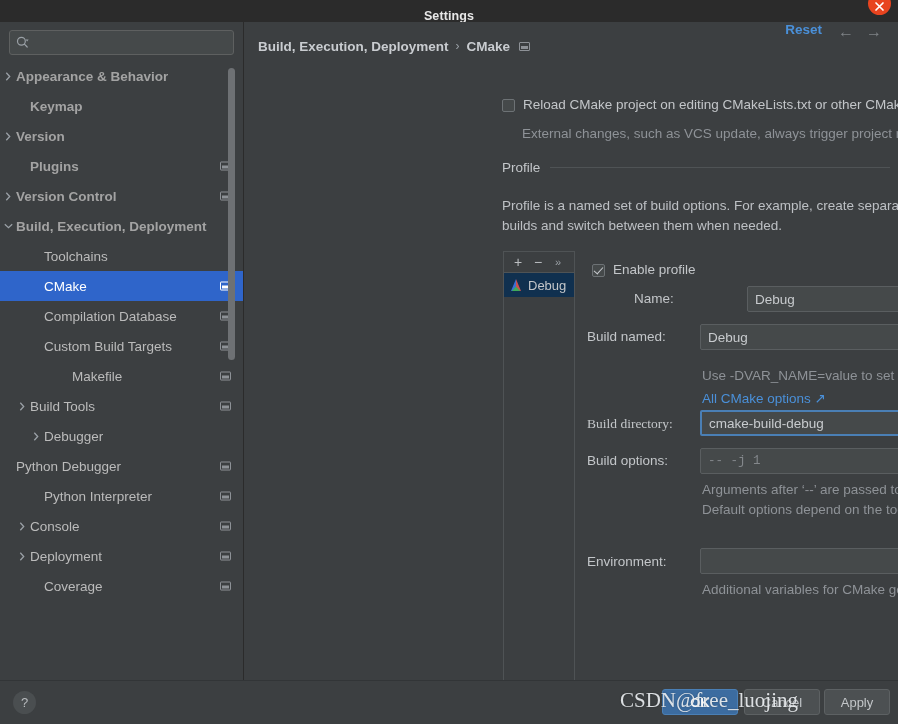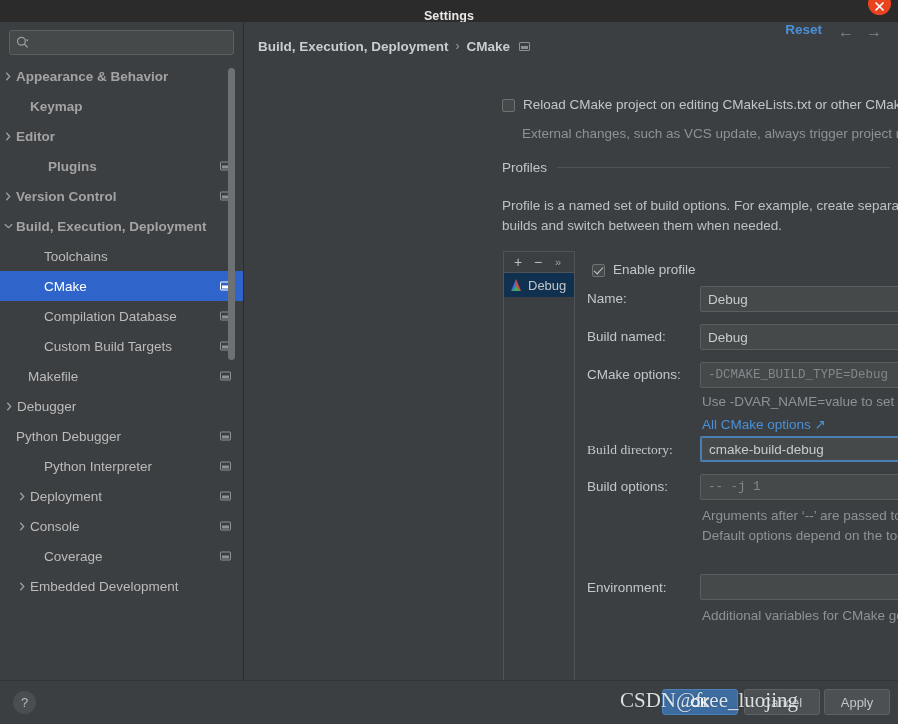--- a/index.html
+++ b/index.html
@@ -302,23 +302,23 @@
           <div class="tree-item bold" style="padding-left: 14px;">
             <span class="tw"></span>
             <span class="tree-label">Keymap</span>
           </div>
           <div class="tree-item bold">
             <span class="tw">
               <svg width="6" height="9" viewBox="0 0 6 9">
                 <path d="M1.3 0.8 L4.7 4.5 L1.3 8.2" fill="none" stroke="#9aa0a6" stroke-width="1.3"></path>
               </svg>
             </span>
-            <span class="tree-label">Editor</span>
-          </div>
-          <div class="tree-item bold" style="padding-left: 14px; margin-left: 18px;">
+            <span class="tree-label">Version</span>
+          </div>
+          <div class="tree-item bold" style="padding-left: 14px;">
             <span class="tw"></span>
             <span class="tree-label">Plugins</span>
             <span class="mod-badge"></span>
           </div>
           <div class="tree-item bold">
             <span class="tw">
               <svg width="6" height="9" viewBox="0 0 6 9">
                 <path d="M1.3 0.8 L4.7 4.5 L1.3 8.2" fill="none" stroke="#9aa0a6" stroke-width="1.3"></path>
               </svg>
             </span>
@@ -345,26 +345,35 @@
           <div class="tree-item" style="padding-left: 28px;">
             <span class="tw"></span>
             <span class="tree-label">Compilation Database</span>
             <span class="mod-badge"></span>
           </div>
           <div class="tree-item" style="padding-left: 28px;">
             <span class="tw"></span>
             <span class="tree-label">Custom Build Targets</span>
             <span class="mod-badge"></span>
           </div>
-          <div class="tree-item" style="padding-left: 12px;">
+          <div class="tree-item" style="padding-left: 12px; margin-left: 44px;">
             <span class="tw"></span>
             <span class="tree-label">Makefile</span>
             <span class="mod-badge"></span>
           </div>
-          <div class="tree-item" style="padding-left: 1px;">
+          <div class="tree-item" style="padding-left: 14px;">
+            <span class="tw">
+              <svg width="6" height="9" viewBox="0 0 6 9">
+                <path d="M1.3 0.8 L4.7 4.5 L1.3 8.2" fill="none" stroke="#9aa0a6" stroke-width="1.3"></path>
+              </svg>
+            </span>
+            <span class="tree-label">Build Tools</span>
+            <span class="mod-badge"></span>
+          </div>
+          <div class="tree-item" style="padding-left: 28px;">
             <span class="tw">
               <svg width="6" height="9" viewBox="0 0 6 9">
                 <path d="M1.3 0.8 L4.7 4.5 L1.3 8.2" fill="none" stroke="#9aa0a6" stroke-width="1.3"></path>
               </svg>
             </span>
             <span class="tree-label">Debugger</span>
           </div>
           <div class="tree-item" style="">
             <span class="tw"></span>
             <span class="tree-label">Python Debugger</span>
@@ -374,44 +383,36 @@
             <span class="tw"></span>
             <span class="tree-label">Python Interpreter</span>
             <span class="mod-badge"></span>
           </div>
           <div class="tree-item" style="padding-left: 14px;">
             <span class="tw">
               <svg width="6" height="9" viewBox="0 0 6 9">
                 <path d="M1.3 0.8 L4.7 4.5 L1.3 8.2" fill="none" stroke="#9aa0a6" stroke-width="1.3"></path>
               </svg>
             </span>
+            <span class="tree-label">Console</span>
+            <span class="mod-badge"></span>
+          </div>
+          <div class="tree-item" style="padding-left: 14px;">
+            <span class="tw">
+              <svg width="6" height="9" viewBox="0 0 6 9">
+                <path d="M1.3 0.8 L4.7 4.5 L1.3 8.2" fill="none" stroke="#9aa0a6" stroke-width="1.3"></path>
+              </svg>
+            </span>
             <span class="tree-label">Deployment</span>
             <span class="mod-badge"></span>
           </div>
-          <div class="tree-item" style="padding-left: 14px;">
-            <span class="tw">
-              <svg width="6" height="9" viewBox="0 0 6 9">
-                <path d="M1.3 0.8 L4.7 4.5 L1.3 8.2" fill="none" stroke="#9aa0a6" stroke-width="1.3"></path>
-              </svg>
-            </span>
-            <span class="tree-label">Console</span>
-            <span class="mod-badge"></span>
-          </div>
           <div class="tree-item" style="padding-left: 28px;">
             <span class="tw"></span>
             <span class="tree-label">Coverage</span>
             <span class="mod-badge"></span>
-          </div>
-          <div class="tree-item" style="padding-left: 14px;">
-            <span class="tw">
-              <svg width="6" height="9" viewBox="0 0 6 9">
-                <path d="M1.3 0.8 L4.7 4.5 L1.3 8.2" fill="none" stroke="#9aa0a6" stroke-width="1.3"></path>
-              </svg>
-            </span>
-            <span class="tree-label">Embedded Development</span>
           </div>
         </div>
       <div class="sb-track">
         <div class="sb-thumb"></div>
       </div>
     </div>
 
     <div class="content">
 
       <div class="crumb-row">
@@ -424,21 +425,21 @@
       <div class="nav-arrow nav-back">←</div>
       <div class="nav-arrow nav-fwd">→</div>
 
       <div class="checkrow">
         <span class="cb"></span>
         <span class="chk-label">Reload CMake project on editing CMakeLists.txt or other CMake configuration files</span>
       </div>
       <div class="sub-note">External changes, such as VCS update, always trigger project reload</div>
 
       <div class="section-hdr">
-        <span class="t">Profiles</span>
+        <span class="t">Profile</span>
         <span class="rule"></span>
       </div>
 
       <div class="desc">Profile is a named set of build options. For example, create separate profiles for Debug and Release builds and switch between them when needed.</div>
 
       <div class="prof-toolbar">
         <span class="tb-btn">+</span>
         <span class="tb-btn">−</span>
         <span class="tb-btn more">»</span>
       </div>
@@ -454,39 +455,35 @@
           </div>
         </div>
 
       <div class="form">
 
         <div class="frow" style="height:26px;">
           <span class="cb checked" style="position:absolute;left:5px;top:4px;"></span>
           <span class="chk-label" style="position:absolute;left:26px;top:2px;">Enable profile</span>
         </div>
 
-        <div class="frow" style="height:38px;">
+        <div class="frow" style="height:38px;margin-left:47px;">
           <span class="flabel" style="top:5px;">Name:</span>
           <div class="finput" style="top:0;width:440px;">Debug</div>
         </div>
 
         <div class="frow" style="height:38px;">
           <span class="flabel" style="top:5px;">Build named:</span>
           <div class="finput" style="top:0;width:263px;padding-right:26px;">
             <span>Debug</span>
 
           </div>
 
         </div>
 
 
-        <div class="frow" style="height:26px;">
-          <span class="flabel" style="top:5px;">CMake options:</span>
-          <div class="finput ghost mono" style="top:0;width:520px;">-DCMAKE_BUILD_TYPE=Debug</div>
-        </div>
         <div class="frow" style="height:48px;">
           <span class="hint" style="left:115px;top:6px;">Use -DVAR_NAME=value to set variables, -G to specify a custom</span>
           <span class="link" style="left:115px;top:28px;">All CMake options ↗</span>
         </div>
 
         <div class="frow" style="height:38px;">
           <span class="flabel" style="top:6px;font-family:Liberation Serif, serif;">Build directory:</span>
           <div class="finput focused" style="top:0;width:520px;">cmake-build-debug</div>
         </div>
 

